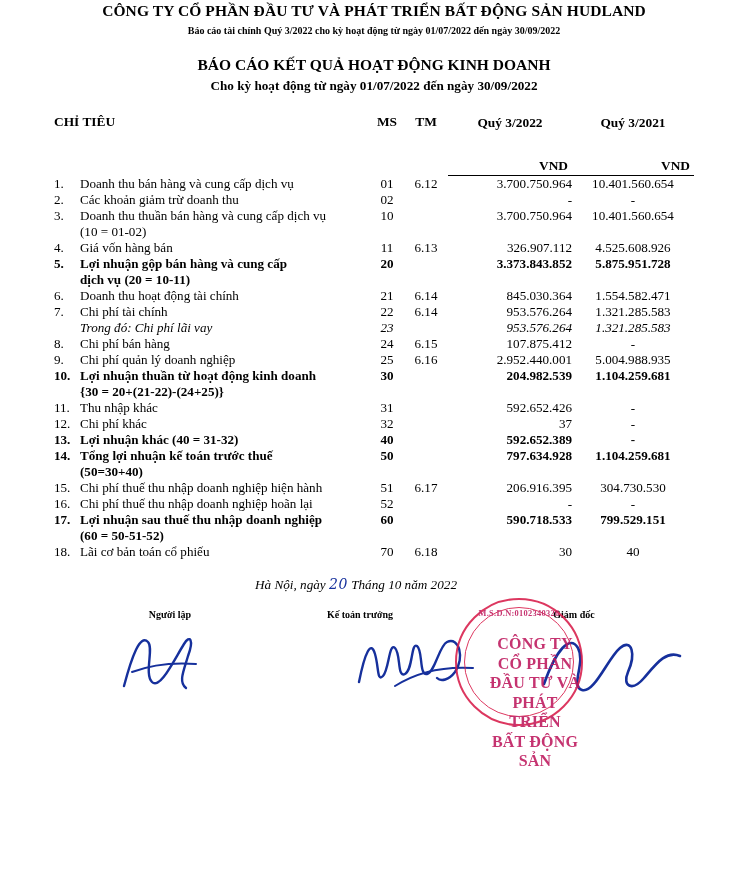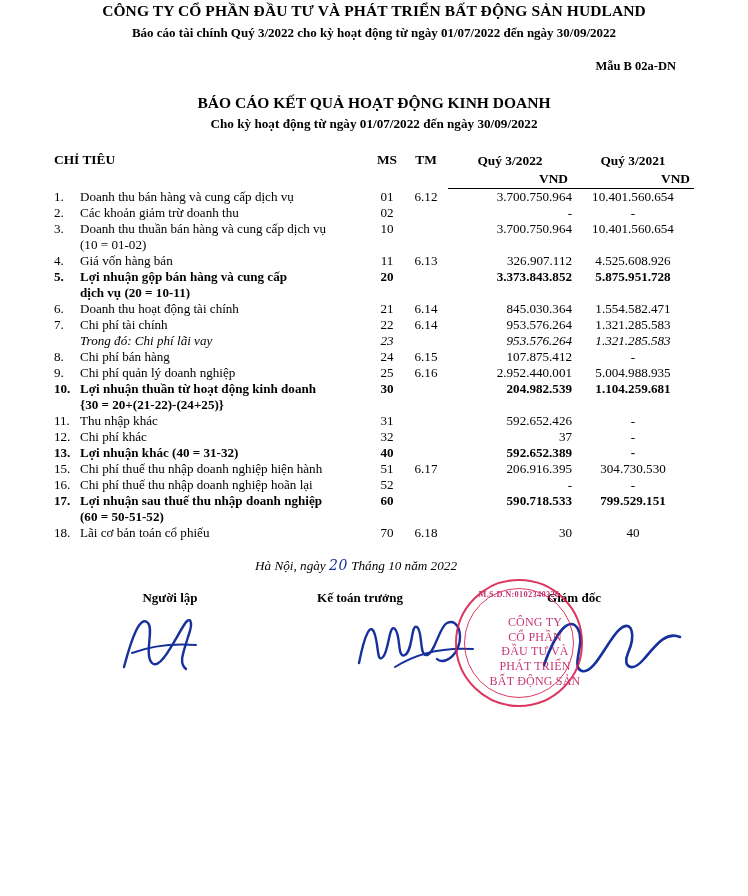--- a/index.html
+++ b/index.html
@@ -25,21 +25,21 @@
   .hdr {
     text-align: center;
     margin-top: 2px;
   }
   .company-name {
     font-size: 15.5px;
     font-weight: bold;
     letter-spacing: 0.1px;
   }
   .report-sub {
-    font-size: 13px;
+    font-size: 10px;
     font-weight: bold;
     margin-top: 5px;
   }
   .form-code {
     text-align: right;
     font-size: 12.5px;
     font-weight: bold;
     margin-top: 18px;
     padding-right: 72px;
   }
@@ -92,20 +92,21 @@
   }
   .th-q {
     text-align: center;
     line-height: 1.35;
     padding-bottom: 2px;
   }
   .th-q .vnd {
     display: block;
     text-align: right;
     padding-right: 4px;
+    margin-top: 25px;
   }
   .rule-row td {
     height: 1px;
     padding: 0;
   }
   .rule {
     border-top: 1.4px solid #000;
     height: 0;
     font-size: 0;
     line-height: 0;
@@ -140,21 +141,21 @@
     font-style: italic;
     font-family: "DejaVu Serif", serif;
     color: #16309c;
     font-size: 14px;
     letter-spacing: 0.5px;
   }
   .roles {
     display: flex;
     margin-top: 16px;
     padding: 0 60px 0 80px;
-    font-size: 13px;
+    font-size: 10px;
     font-weight: bold;
   }
   .role {
     flex: 1;
     text-align: center;
   }
   .role.r1 { flex: 0 0 180px; }
   .role.r2 { flex: 0 0 200px; }
   .role.r3 { flex: 1; }
 
@@ -183,22 +184,22 @@
   .stamp .inner {
     position: absolute;
     left: 7px; top: 7px; right: 7px; bottom: 7px;
     border: 1px solid #d81c4a;
     border-radius: 50%;
   }
   .stamp .txt {
     position: absolute;
     left: 0; right: 0;
     top: 34px;
-    font-size: 12px;
-    font-weight: normal;
+    font-size: 16px;
+    font-weight: bold;
     line-height: 1.22;
     letter-spacing: 0.2px;
     padding-left: 32px;
   }
   .stamp .msn {
     position: absolute;
     left: 0; right: 0;
     top: 9px;
     font-size: 8.4px;
     font-weight: bold;
@@ -208,21 +209,20 @@
 </head>
 <body>
 
 <div class="page">
 
   <div class="hdr">
     <div class="company-name">CÔNG TY CỔ PHẦN ĐẦU TƯ VÀ PHÁT TRIỂN BẤT ĐỘNG SẢN HUDLAND</div>
     <div class="report-sub">Báo cáo tài chính Quý 3/2022 cho kỳ hoạt động từ ngày 01/07/2022 đến ngày 30/09/2022</div>
   </div>
 
-  <div class="form-code">Mẫu B 02a-DN</div>
 
   <div class="title-main">BÁO CÁO KẾT QUẢ HOẠT ĐỘNG KINH DOANH</div>
   <div class="title-period">Cho kỳ hoạt động từ ngày 01/07/2022 đến ngày 30/09/2022</div>
 
   <table class="fin">
     <colgroup>
       <col class="c-no">
         <col class="c-label">
         <col class="c-ms">
         <col class="c-tm">
@@ -360,20 +360,28 @@
         </tr>
         <tr>
           <td class="no b">13.</td>
           <td class="label b"><span>Lợi nhuận khác (40 = 31-32)</span></td>
           <td class="ms b">40</td>
           <td class="tm"></td>
           <td class="v b">592.652.389</td>
           <td class="v2 b">-</td>
         </tr>
         <tr>
+          <td class="no b">14.</td>
+          <td class="label b"><span>Tổng lợi nhuận kế toán trước thuế</span><span class="sub">(50=30+40)</span></td>
+          <td class="ms b">50</td>
+          <td class="tm"></td>
+          <td class="v b">797.634.928</td>
+          <td class="v2 b">1.104.259.681</td>
+        </tr>
+        <tr>
           <td class="no">15.</td>
           <td class="label"><span>Chi phí thuế thu nhập doanh nghiệp hiện hành</span></td>
           <td class="ms">51</td>
           <td class="tm">6.17</td>
           <td class="v">206.916.395</td>
           <td class="v2">304.730.530</td>
         </tr>
         <tr>
           <td class="no">16.</td>
           <td class="label"><span>Chi phí thuế thu nhập doanh nghiệp hoãn lại</span></td>

